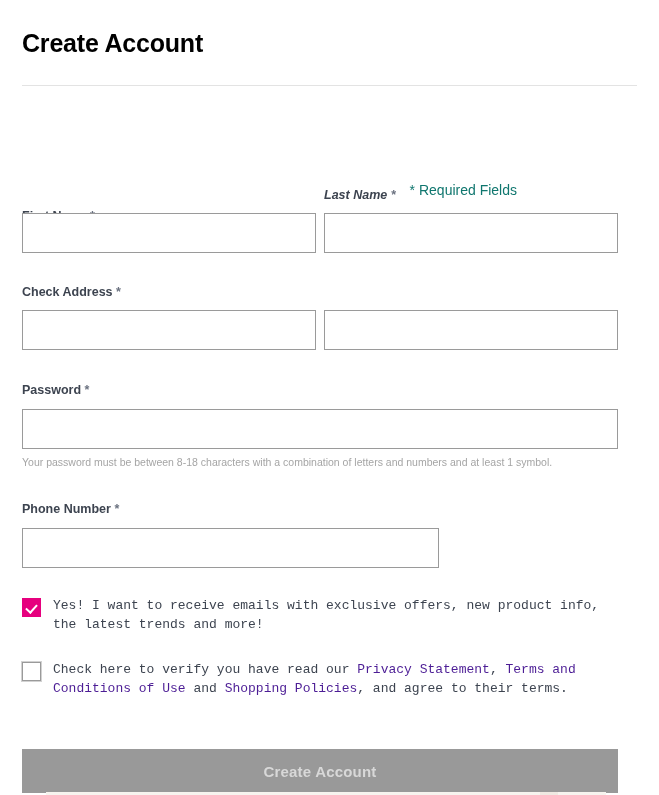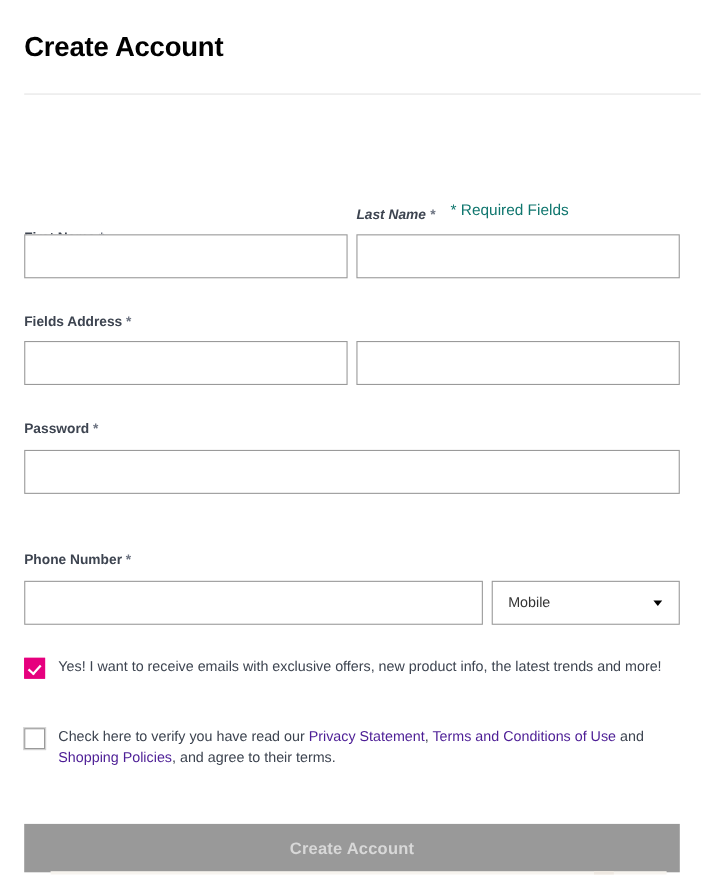--- a/index.html
+++ b/index.html
@@ -184,20 +184,21 @@
   }
 
   .cb-label {
     position: absolute;
     left: 31px;
     top: -2px;
     width: 566px;
     font-size: 13px;
     color: #3d4450;
     line-height: 19px;
+    font-family: Liberation Mono, monospace;
   }
   .cb-label a {
     color: #4c1d95;
     text-decoration: none;
   }
 
   
   .submit-button {
     position: absolute;
     left: 22px;
@@ -247,40 +248,37 @@
     <span>First Name</span><span class="req-star"> *</span>
   </label>
   <input class="text-input in-first" type="text" value="" style="">
 
   <label class="field-label lbl-last">
     <span>Last Name</span><span class="req-star"> *</span>
   </label>
   <input class="text-input in-last" type="text" value="" style="">
 
   <label class="field-label lbl-email">
-    <span>Fields Address</span><span class="req-star"> *</span>
+    <span>Check Address</span><span class="req-star"> *</span>
   </label>
   <input class="text-input in-email" type="text" value="" style="">
 
   <input class="text-input in-email2" type="text" value="" style="">
 
   <label class="field-label lbl-password">
     <span>Password</span><span class="req-star"> *</span>
   </label>
   <input class="text-input in-password" type="password" value="" style="">
+  <div class="password-hint">Your password must be between 8-18 characters with a combination of letters and numbers and at least 1 symbol.</div>
 
   <label class="field-label lbl-phone">
     <span>Phone Number</span><span class="req-star"> *</span>
   </label>
   <input class="text-input in-phone" type="text" value="" style="">
 
-  <div class="phone-type-select">
-    <span class="phone-type-value">Mobile</span>
-    <span class="phone-type-caret"></span>
-  </div>
 
   <div class="check-row check-row-1">
     <span class="cb-box checked"></span>
     <span class="cb-label">Yes! I want to receive emails with exclusive offers, new product info, the latest trends and more!</span>
   </div>
 
   <div class="check-row check-row-2">
     <span class="cb-box unchecked"></span>
     <span class="cb-label"><span>Check here to verify you have read our </span><a href="#">Privacy Statement</a><span>, </span><a href="#">Terms and Conditions of Use</a><span> and </span><a href="#">Shopping Policies</a><span>, and agree to their terms.</span></span>
   </div>

